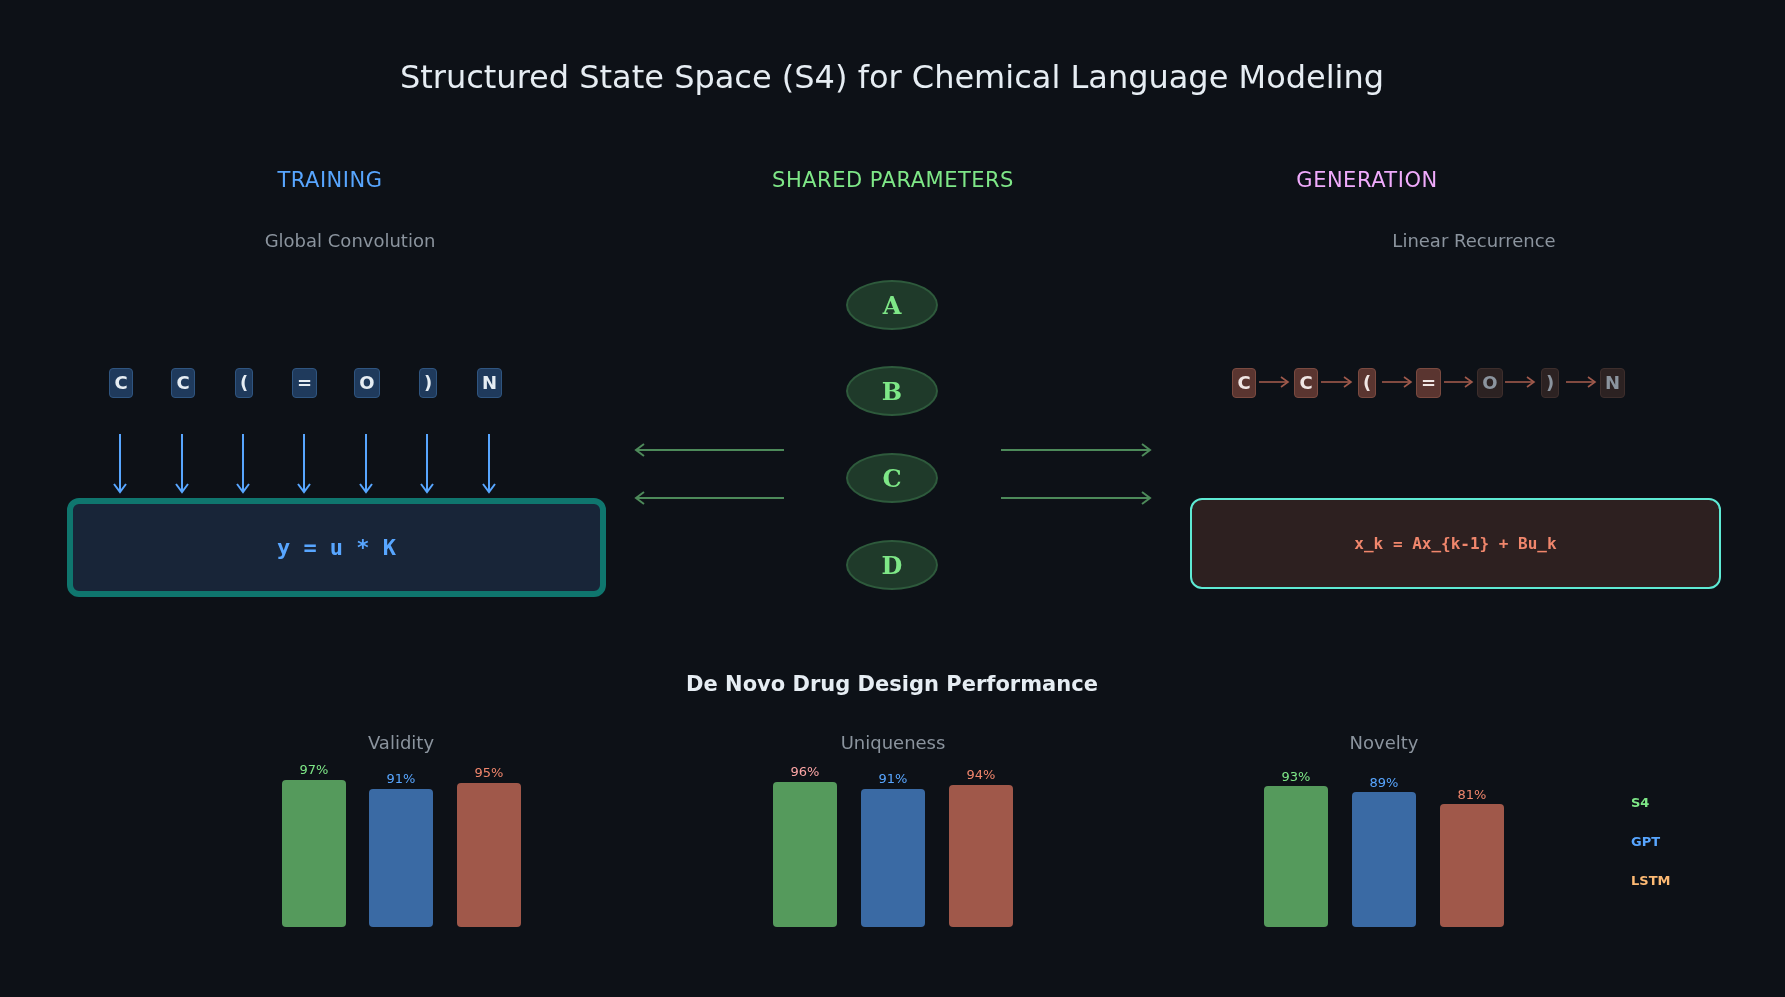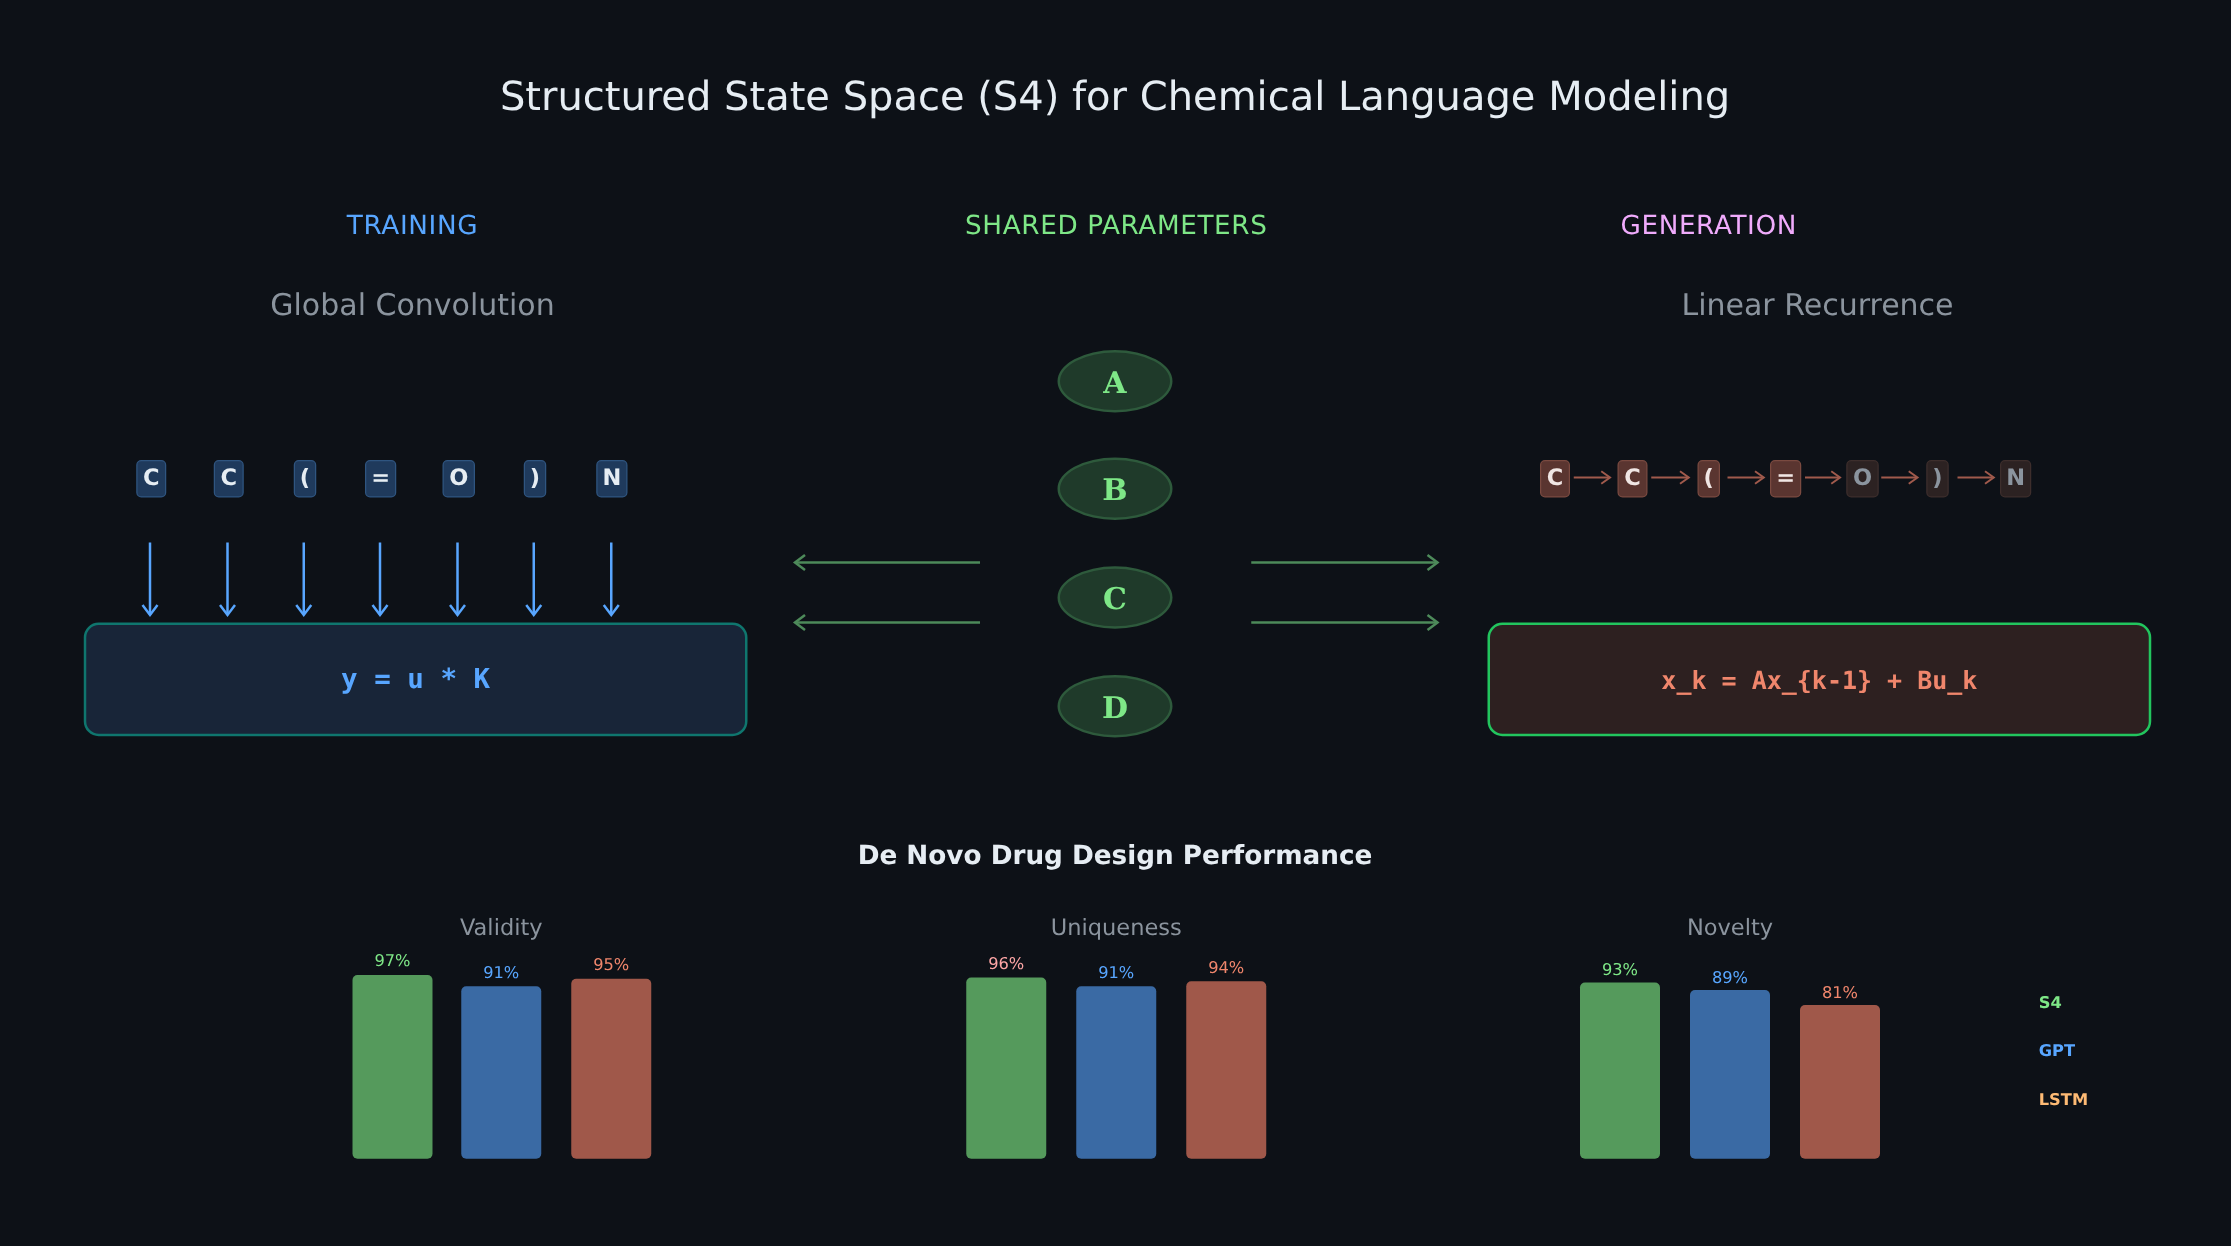--- a/index.html
+++ b/index.html
@@ -1,28 +1,28 @@
 <!DOCTYPE html>
 <html><head>
 <meta charset="utf-8">
 <style>
   html, body { margin:0; padding:0; }
   body { width:1785px; height:997px; background:#0d1117; position:relative; overflow:hidden; font-family:"DejaVu Sans", sans-serif; }
   .abs { position:absolute; }
   .center-x { transform:translateX(-50%); white-space:nowrap; }
   .title { top:58px; left:892px; font-size:32px; font-weight:normal; color:#e6edf3; }
   .sec-head { top:168px; font-size:21px; font-weight:normal; letter-spacing:0.5px;text-align:center; }
-  .sec-sub { top:230px; font-size:24px; color:#8b949e; }
+  .sec-sub { top:230px; font-size:18px; color:#8b949e;margin-left:20px; }
   .token { position:absolute; height:28px; top:368px; border-radius:4px; font-weight:bold; font-size:18px; line-height:28px; text-align:center; }
   .tok-train { background:#1f3a5c; border:1px solid #2f5580; color:#e6edf3; }
   .tok-gen-active { background:#5a3530; border:1px solid #7a4a40; color:#f0e6e4; }
   .tok-gen-pending { background:#2c2222; border:1px solid #3d2e2c; color:#8b949e; }
   .eq-box { position:absolute; top:498px; height:87px; border-radius:12px; display:flex; align-items:center; justify-content:center; font-family:"DejaVu Sans Mono", monospace; font-weight:bold; }
-  .eq-train { left:67px; width:527px; background:#182538; border:2px solid #0f766e; color:#58a6ff; font-size:22px; }
-  .eq-gen { left:1190px; width:527px; background:#2d2020; border:2px solid #22c55e; color:#f0866c; font-size:20px; }
+  .eq-train { left:67px; width:527px; background:#182538; border:6px solid #0f766e; color:#58a6ff; font-size:22px; }
+  .eq-gen { left:1190px; width:527px; background:#2d2020; border:2px solid #5eead4; color:#f0866c; font-size:16px; }
   .param { position:absolute; width:88px; height:46px; border-radius:50%; background:#1f3a2a; border:2px solid #2e5a3c; display:flex; align-items:center; justify-content:center; font-family:"DejaVu Serif", serif; font-weight:bold; font-size:24px; color:#7ee787; transform:translate(-50%,-50%); }
   svg.overlay { position:absolute; left:0; top:0; }
   .chart-title { top:672px; left:892px; font-size:21px; font-weight:bold; color:#e6edf3;text-align:center; }
   .metric-label { top:732px; font-size:18px; color:#8b949e; }
   .bar { position:absolute; bottom:70px; width:64px; border-radius:4px; }
   .bar-val { position:absolute; font-size:13px; transform:translateX(-50%); white-space:nowrap; }
   .legend-item { position:absolute; left:1631px; font-size:13px; font-weight:bold; }
 </style>
 </head>
 <body>

